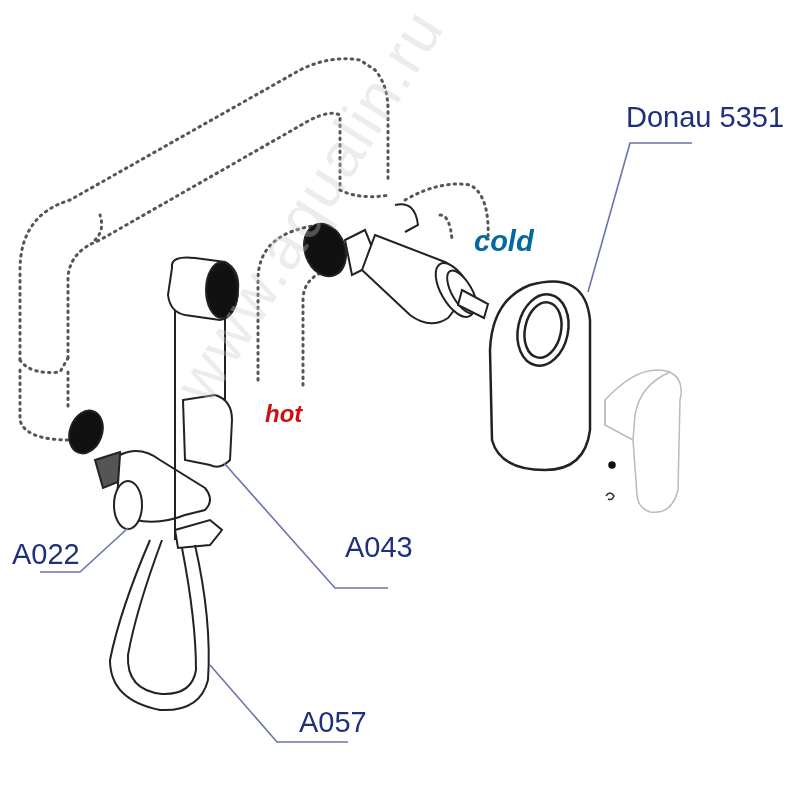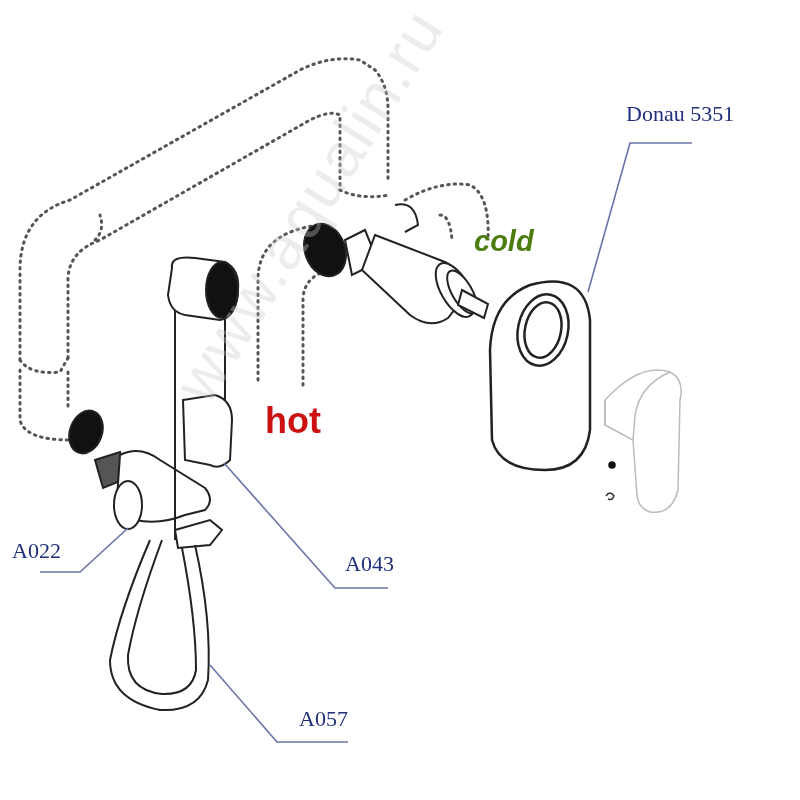--- a/index.html
+++ b/index.html
@@ -1,24 +1,24 @@
 <!DOCTYPE html>
 <html><head>
 <meta charset="utf-8">
 <style>
   html, body { margin: 0; padding: 0; background: #ffffff; }
   body { width: 800px; height: 800px; position: relative; overflow: hidden;
          font-family: "Liberation Sans", sans-serif; }
   #canvas { position: absolute; left: 0; top: 0; width: 800px; height: 800px; }
-  .label { position: absolute; font-family: Liberation Serif, serif;
-           color: #1f2f7a; font-size: 22px; line-height: 1; white-space: nowrap; }
+  .label { position: absolute; font-family: Liberation Sans, sans-serif;
+           color: #1f2f7a; font-size: 29px; line-height: 1; white-space: nowrap; }
   .label-hot { position: absolute; font-family: "Liberation Sans", sans-serif;
-               font-weight: bold; font-size: 36px; color: #cc1111; }
+               font-weight: bold; font-style: italic; font-size: 24px; color: #cc1111; }
   .label-cold { position: absolute; font-family: "Liberation Sans", sans-serif;
-                font-weight: bold; font-style: italic; font-size: 29px; color: #4d7c0f; }
+                font-weight: bold; font-style: italic; font-size: 29px; color: #0369a1; }
   .watermark { position: absolute; left: 190px; top: 360px; transform: rotate(-58deg);
                transform-origin: left center; font-size: 62px; color: rgba(200,200,200,0.35);
                font-family: "Liberation Sans", sans-serif; letter-spacing: 2px; white-space: nowrap; }
 </style>
 </head>
 <body>
 
 <svg id="canvas" viewBox="0 0 800 800" xmlns="http://www.w3.org/2000/svg">
 
   <g fill="none" stroke="#555" stroke-width="3" stroke-dasharray="1.5 5" stroke-linecap="round">
@@ -86,14 +86,14 @@
     <path d="M210,665 L277,742 L348,742"></path>
   </g>
 </svg>
 
 <div class="watermark">www.aqualin.ru</div>
 
 <div class="label" style="left:626px; top:103px;">Donau 5351</div>
 <div class="label-cold" style="left:474px; top:225px;">cold</div>
 <div class="label-hot" style="left:265px; top:400px;">hot</div>
 <div class="label" style="left:12px; top:540px;">A022</div>
-<div class="label" style="left:345px; top:553px;">A043</div>
+<div class="label" style="left:345px; top:533px;">A043</div>
 <div class="label" style="left:299px; top:708px;">A057</div>
 
 </body></html>

